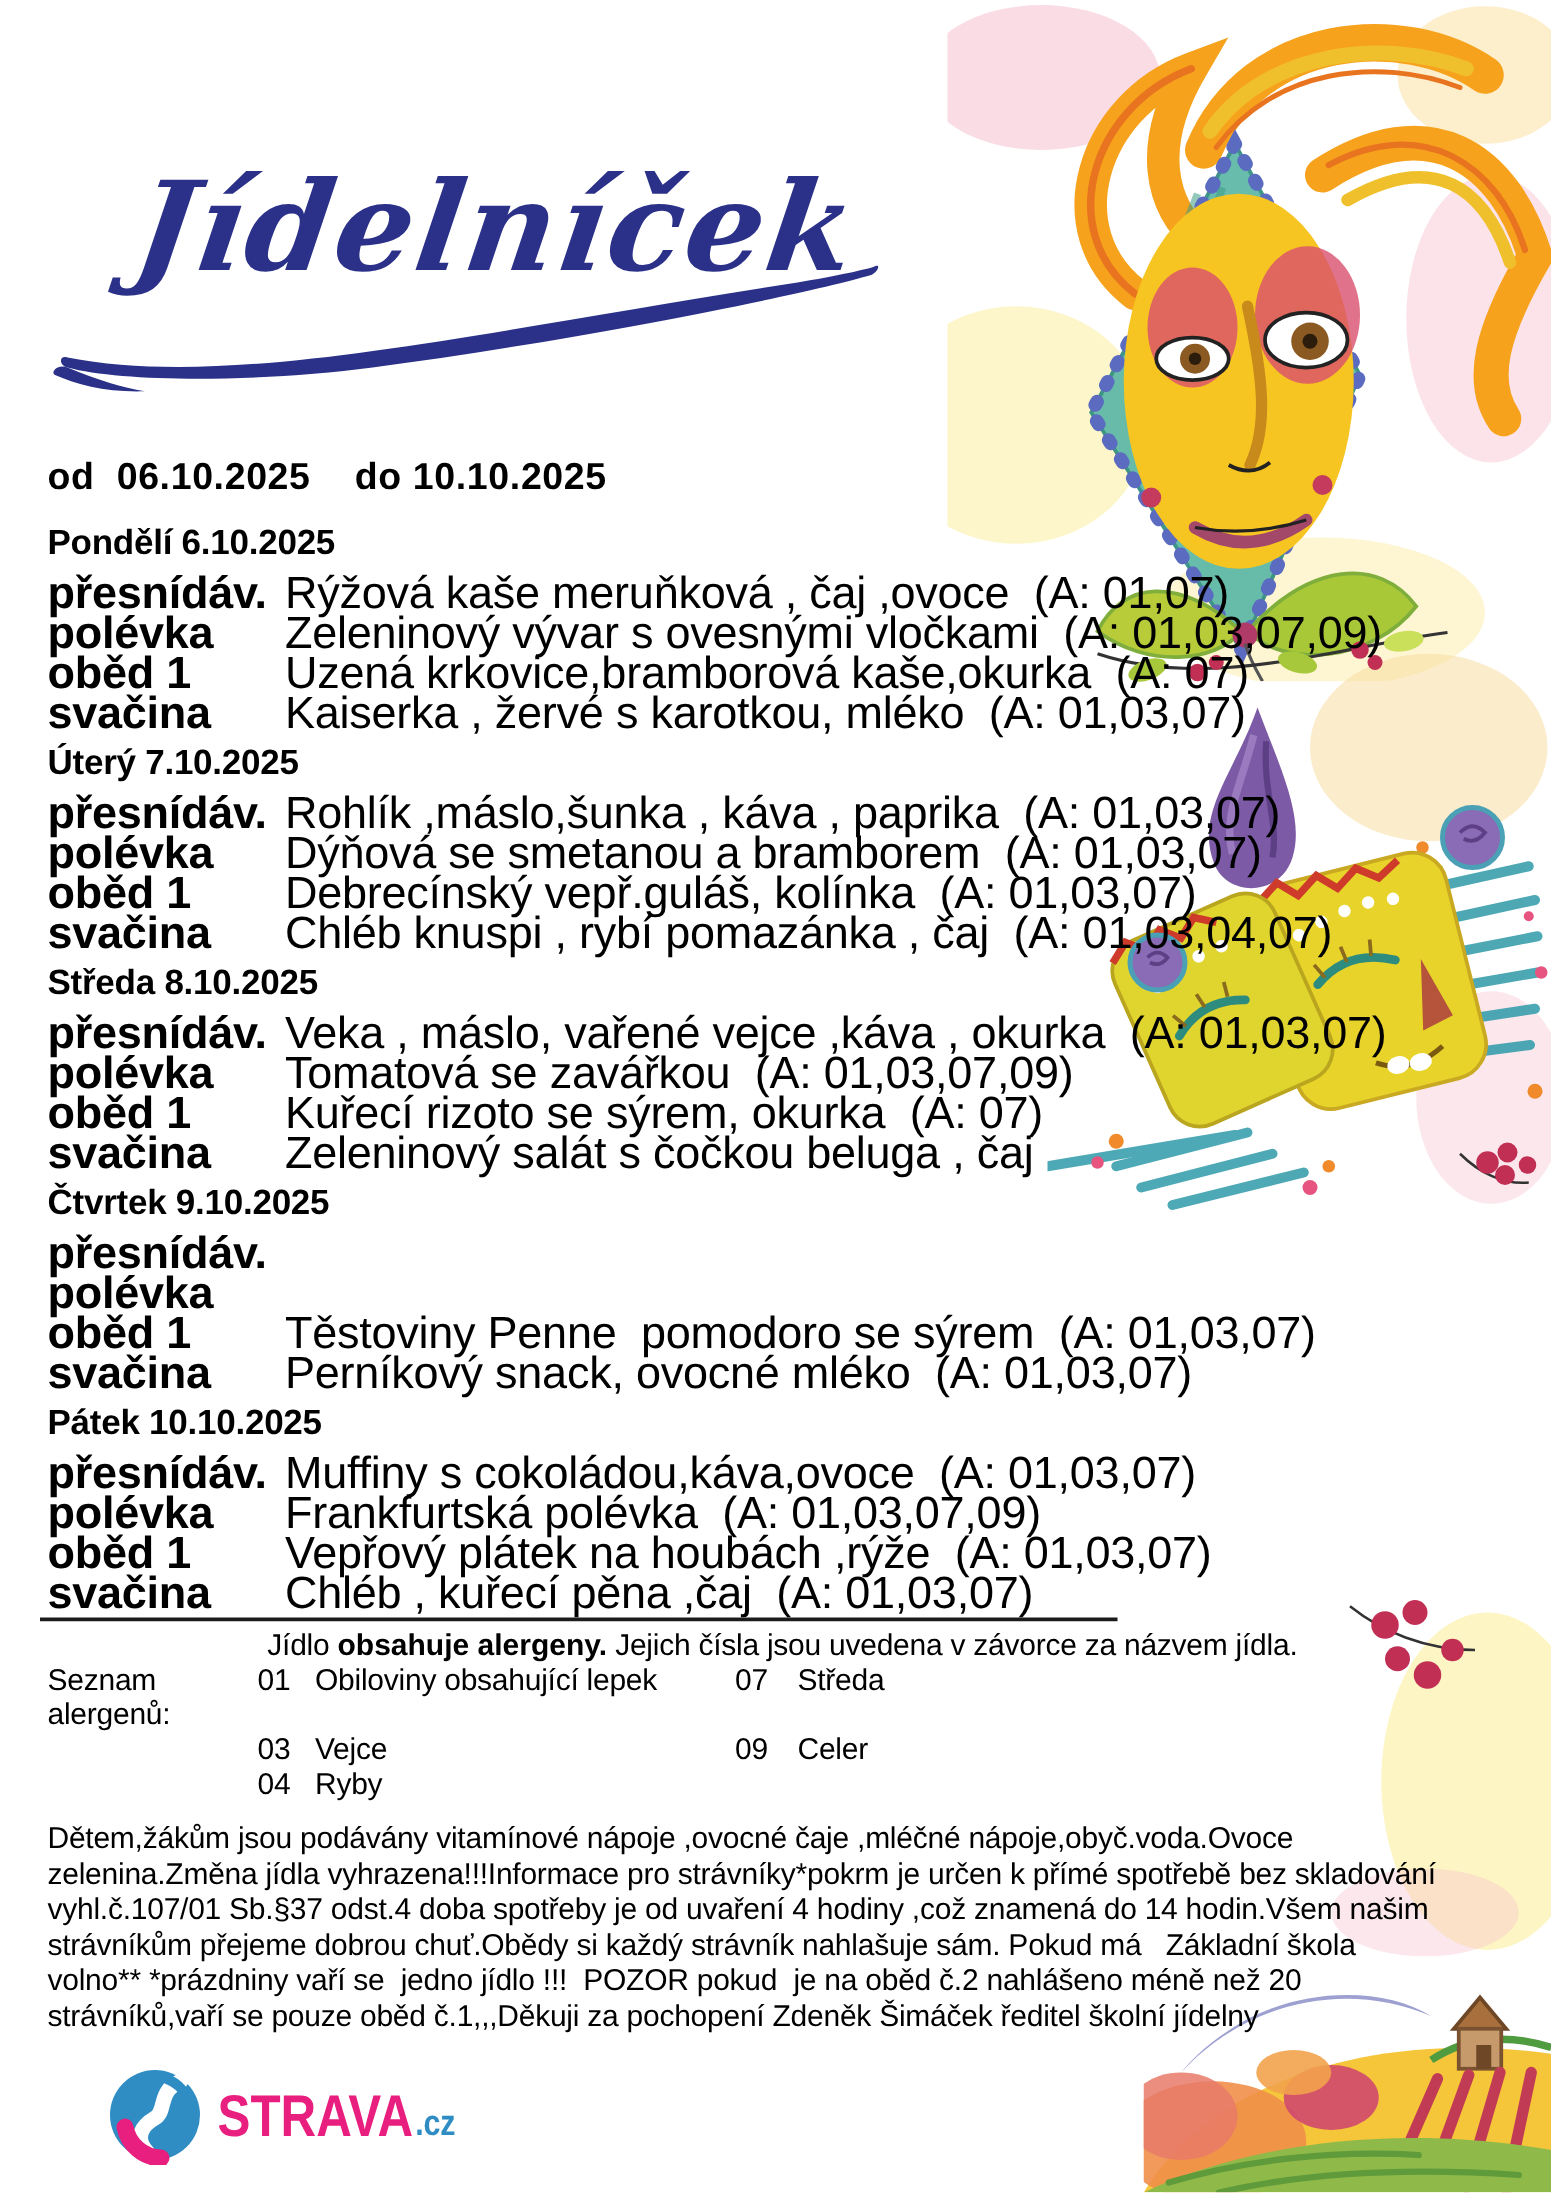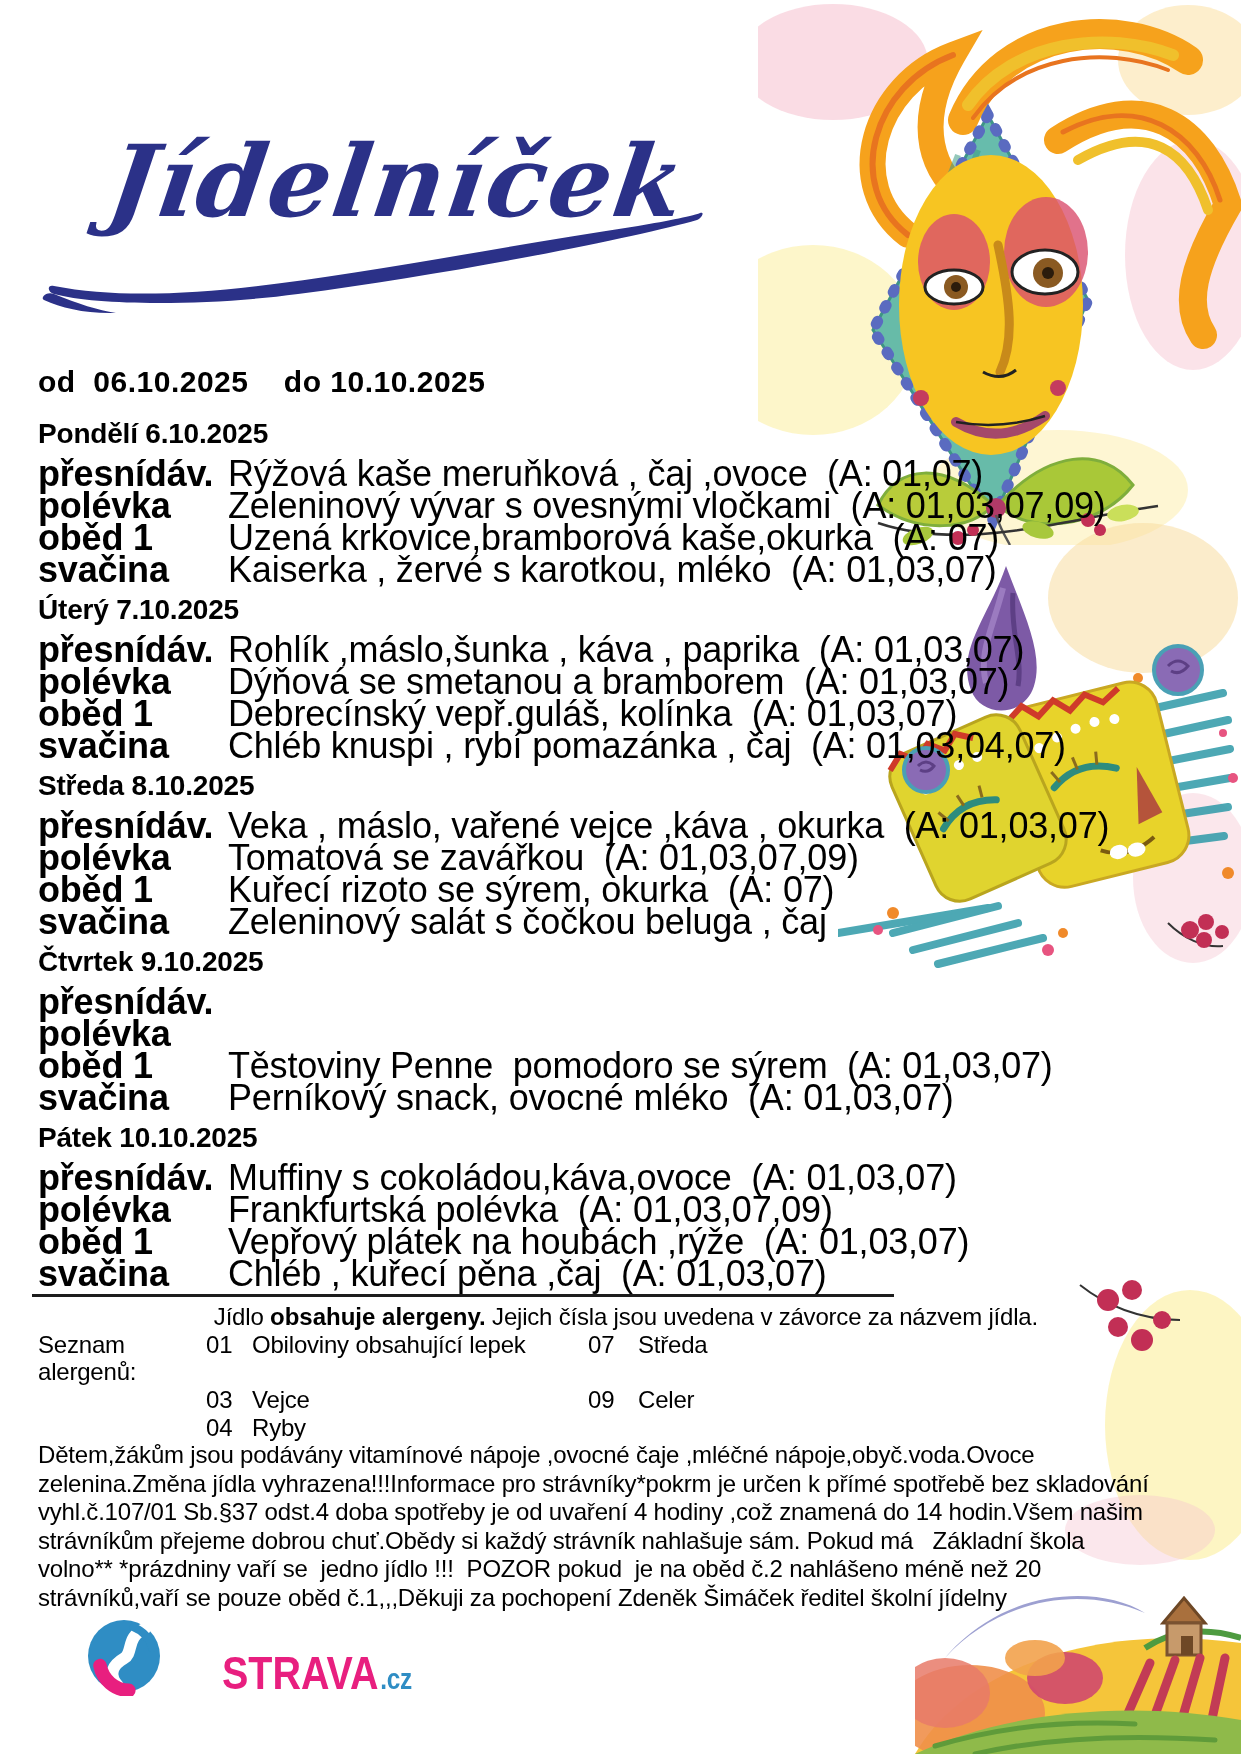--- a/index.html
+++ b/index.html
@@ -31,24 +31,24 @@
   .menu-row{display:flex;line-height:32px;font-size:36px;}
   .meal-label{width:190px;flex-shrink:0;font-weight:bold;}
   .meal-text{white-space:pre;}
   .rule{height:3px;background:#1c1c1c;width:862px;margin:4px 0 6px -6px;}
   .allergy-note{font-size:24px;line-height:28px;margin-left:4px;text-align:right;}
   .allergy-note b{letter-spacing:0;}
   .allergen-grid{
     display:grid;grid-template-columns:168px 46px 336px 50px auto;
     font-size:24px;line-height:27px;row-gap:1px;
   }
-  .footer-block{margin-top:0;}
+  .footer-block{margin-top:16px;}
   .footer-line{font-size:24px;line-height:28.5px;white-space:pre;}
   
-  .logo{position:absolute;left:84px;top:1616px;z-index:2;display:flex;align-items:flex-end;gap:48px;}
+  .logo{position:absolute;left:84px;top:1652px;z-index:2;display:flex;align-items:center;}
   .logo-text-wrap{display:flex;align-items:flex-end;transform:scaleX(.84);transform-origin:left bottom;margin-left:10px;}
   .logo-brand{color:#e81f7f;font-size:47px;font-weight:800;letter-spacing:0;line-height:47px;}
   .logo-tld{color:#2f8dc4;font-size:29px;font-weight:700;line-height:34px;margin-left:2px;}
 </style>
 </head>
 <body>
 
 <div class="page">
 
   <svg class="art art-kite" width="483" height="545" viewBox="0 0 483 545">

